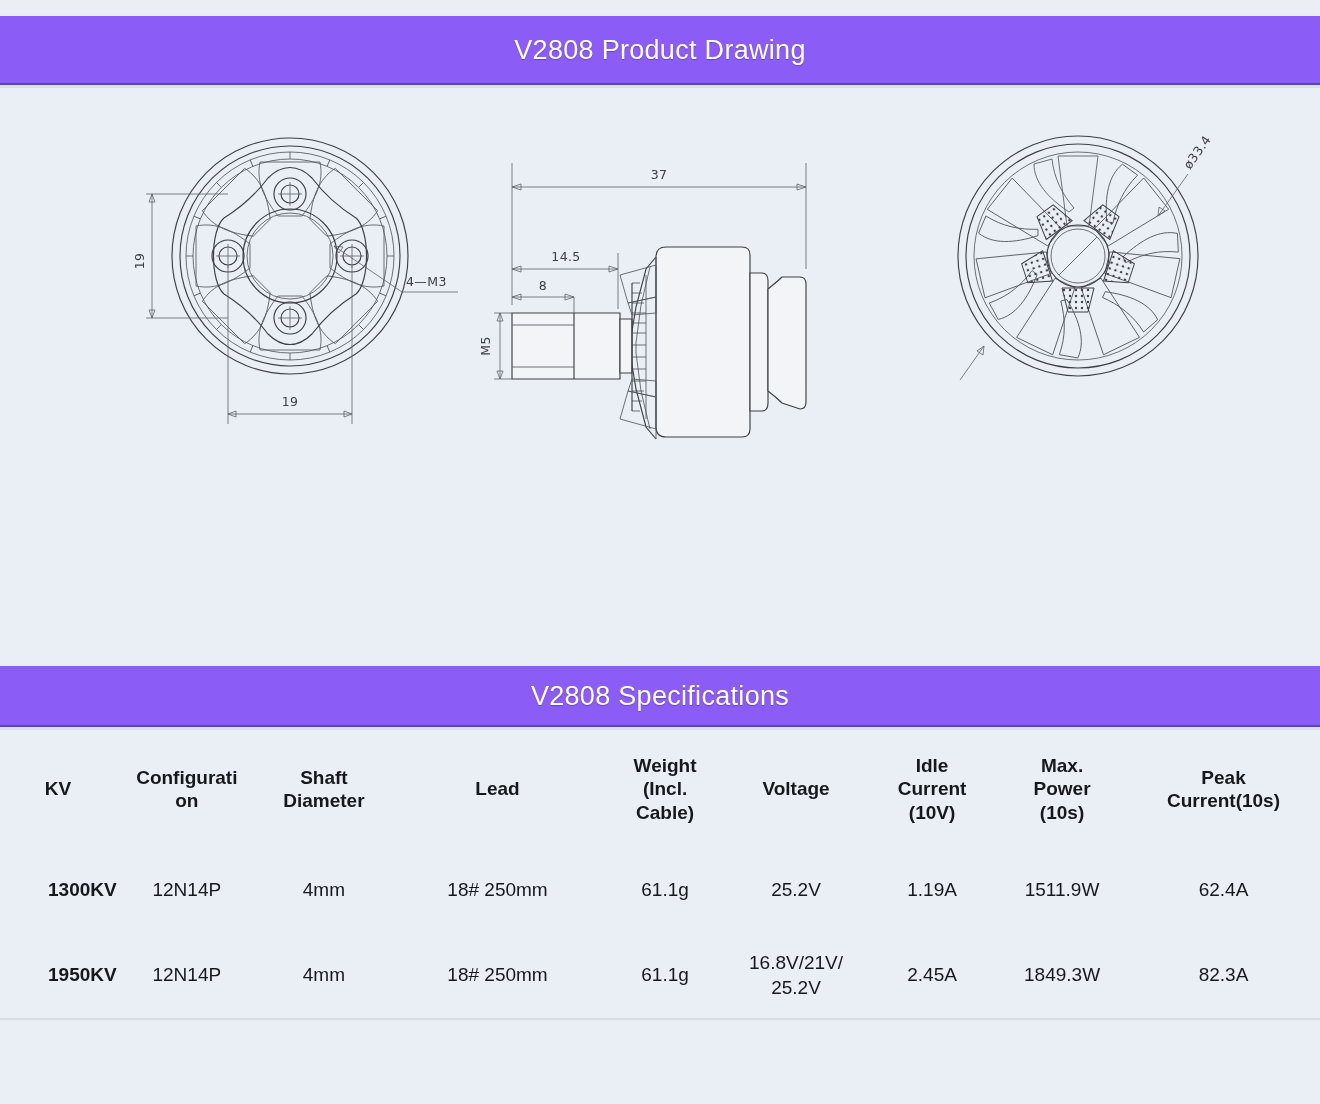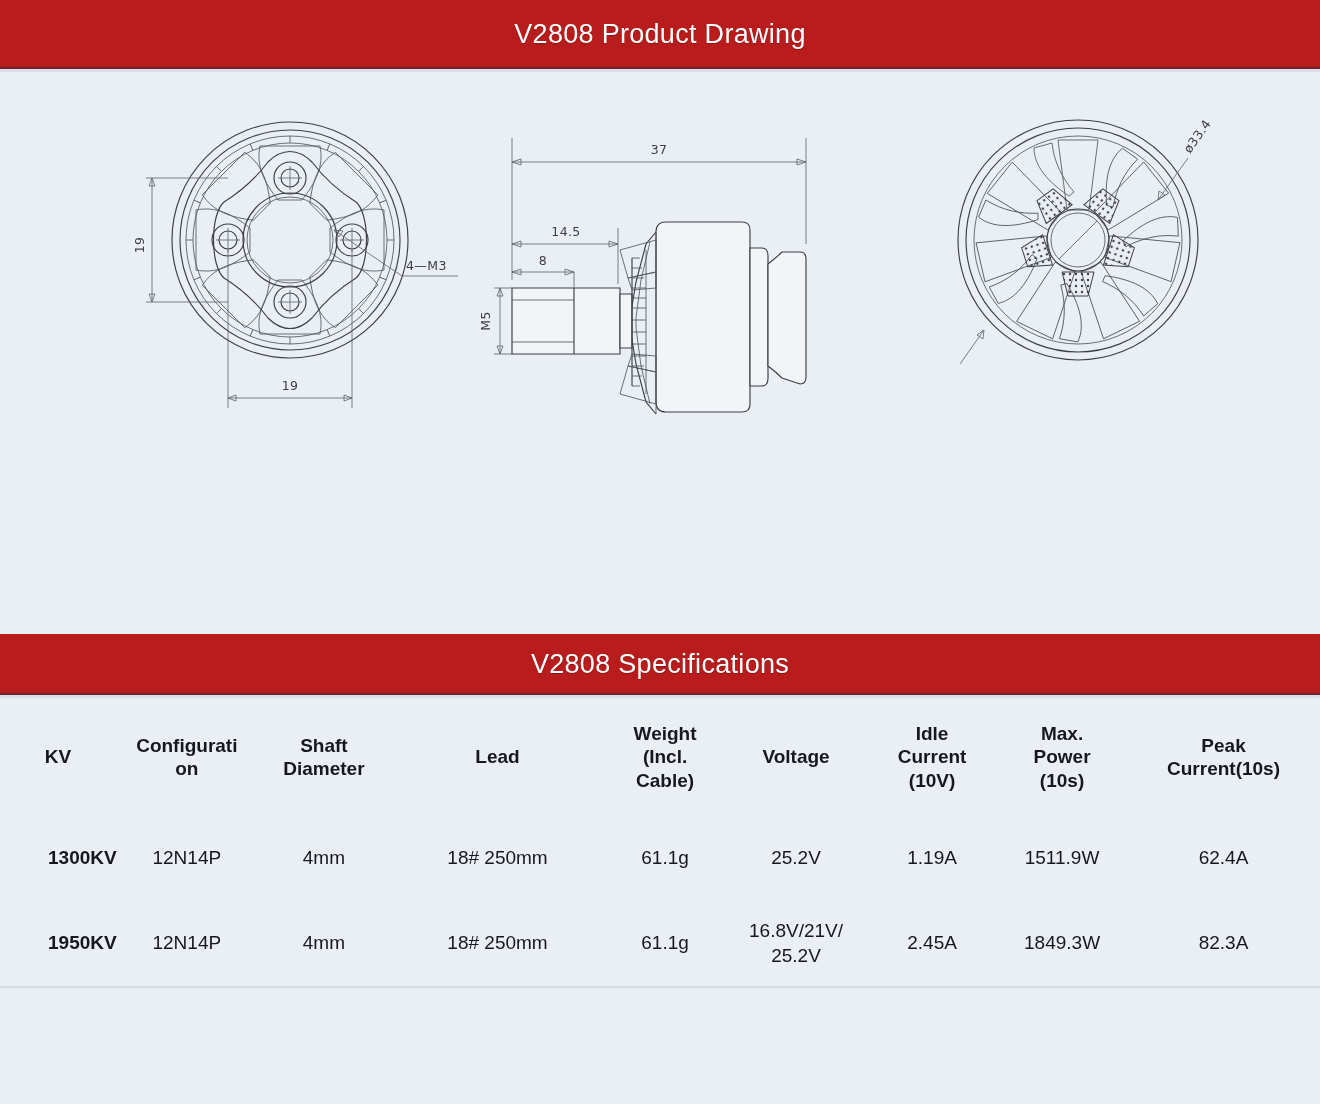--- a/index.html
+++ b/index.html
@@ -7,48 +7,49 @@
     width: 1320px; height: 1104px;
     background: #ebeef5;
     font-family: "Liberation Sans", sans-serif;
     overflow: hidden;
   }
   .page { position: relative; width: 1320px; height: 1104px; background: #eaeef5; }
 
   
   .banner {
     width: 100%;
-    background: #b91c1c;
+    background: #8b5cf6;
     color: #ffffff;
     display: flex;
     align-items: center;
     justify-content: center;
     border-bottom: 3px solid #d9dee8;
     box-shadow: inset 0 -2px 0 rgba(20,50,85,.45);
+    margin-top: 16px;
   }
   #drawing-banner { height: 72px; }
   #specs-banner   { height: 64px; }
   .banner-title {
     font-size: 27px;
     font-weight: 400;
     letter-spacing: .3px;
     text-shadow: 0 1px 1px rgba(0,0,0,.25);
   }
 
   
   .drawing-area {
     position: relative;
     width: 100%;
     height: 562px;
     background: #eaeef5;
   }
   .drawing-area svg { display: block; }
   .view { position: absolute; }
   #bottom-view { left: 120px;  top: 8px; }
-  #side-view   { left: 470px;  top: 0px; }
+  #side-view   { left: 470px;  top: 9px; }
   #top-view    { left: 940px;  top: 20px; }
 
   .ln   { fill: none; stroke: #3c3f46; stroke-width: 1.15; }
   .ln-t { fill: none; stroke: #53585f; stroke-width: .85; }
   .dim  { fill: none; stroke: #5d6168; stroke-width: .8; }
   .dimtxt {
     font-family: "DejaVu Sans", sans-serif;
     font-size: 12.5px;
     fill: #3a3d43;
     letter-spacing: .4px;

